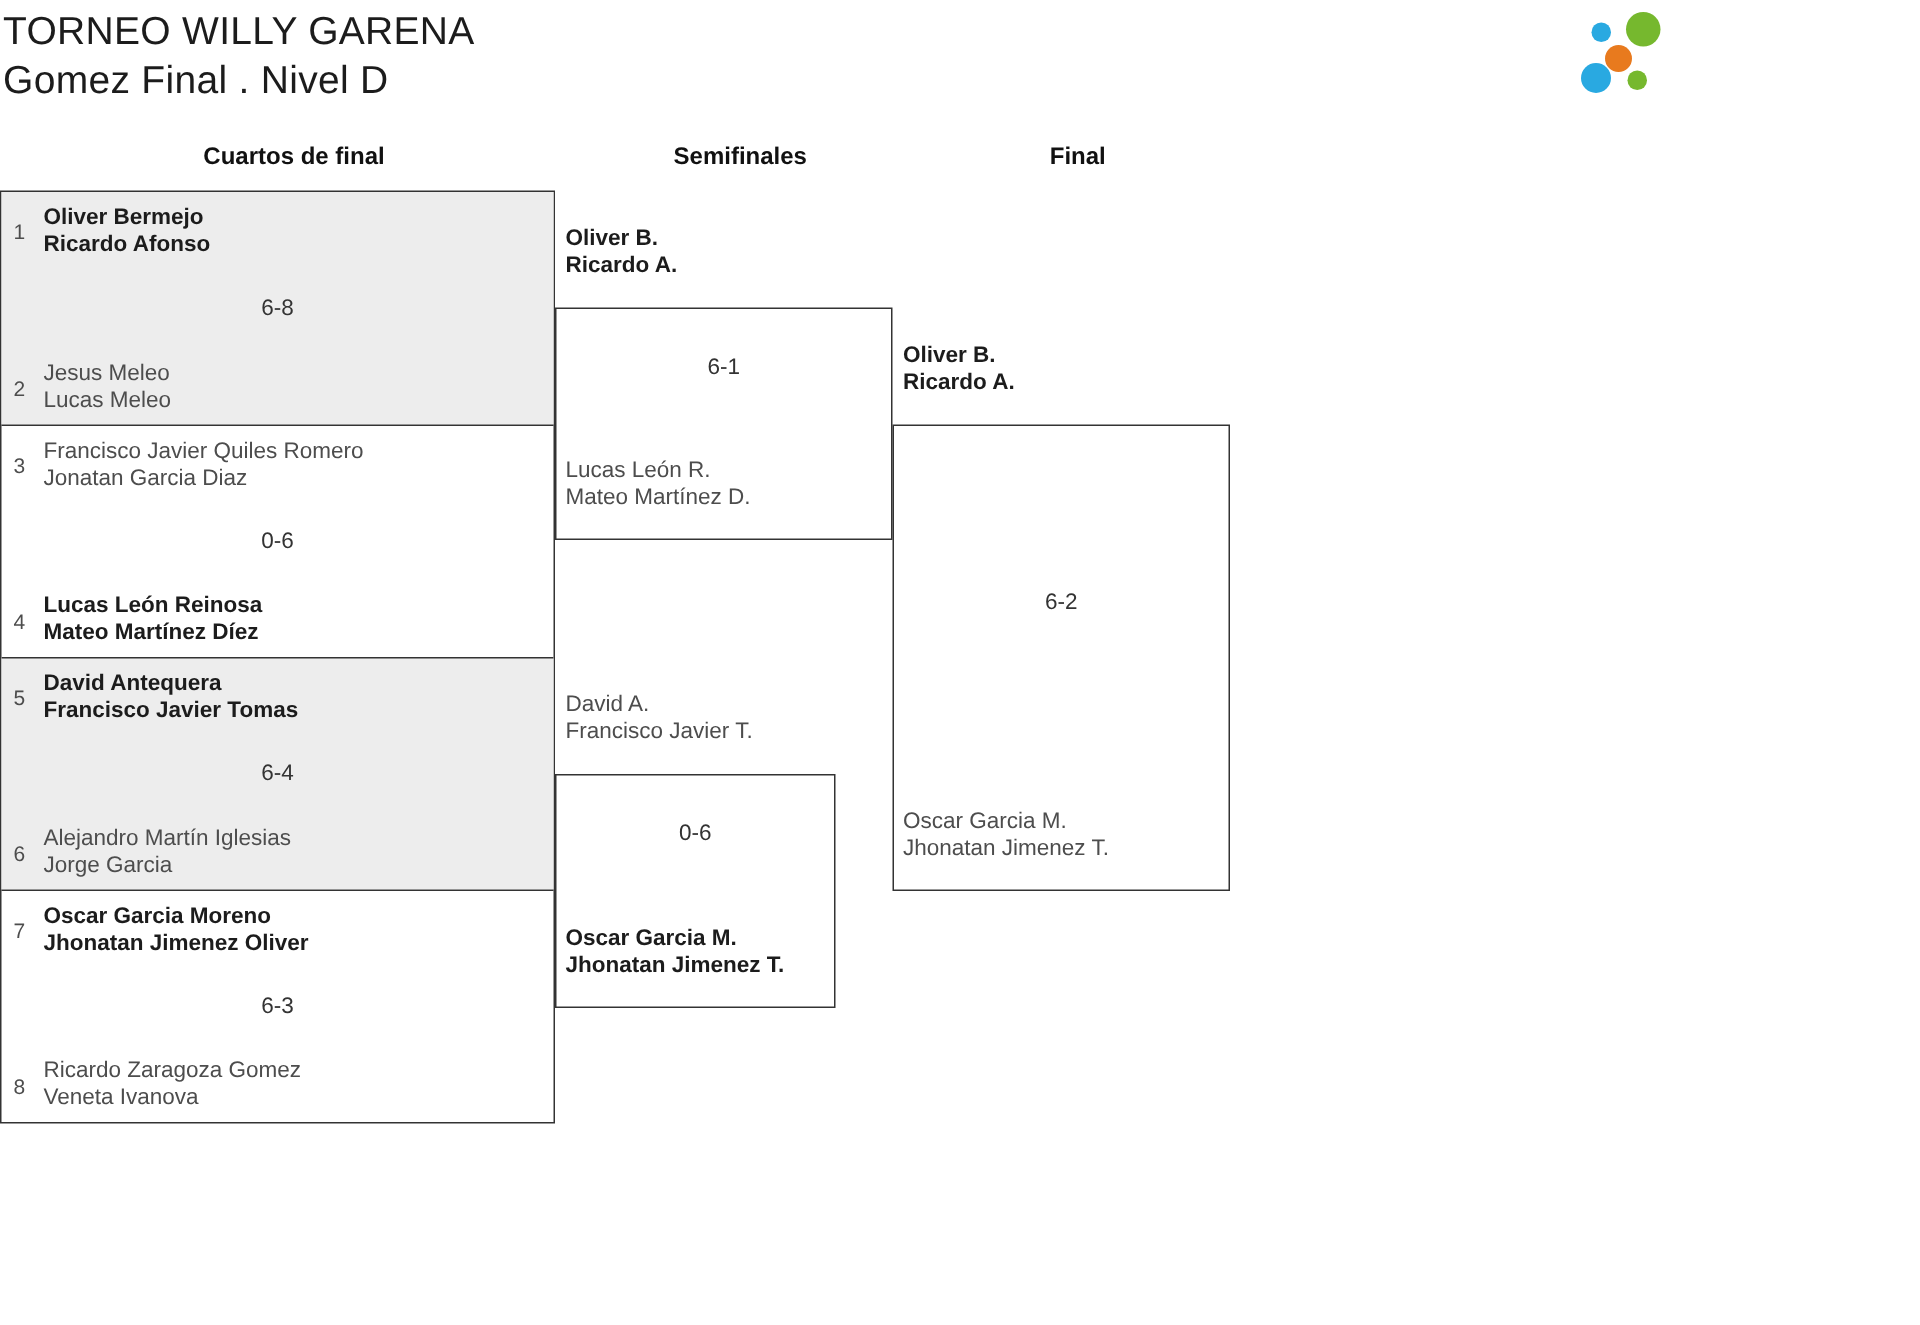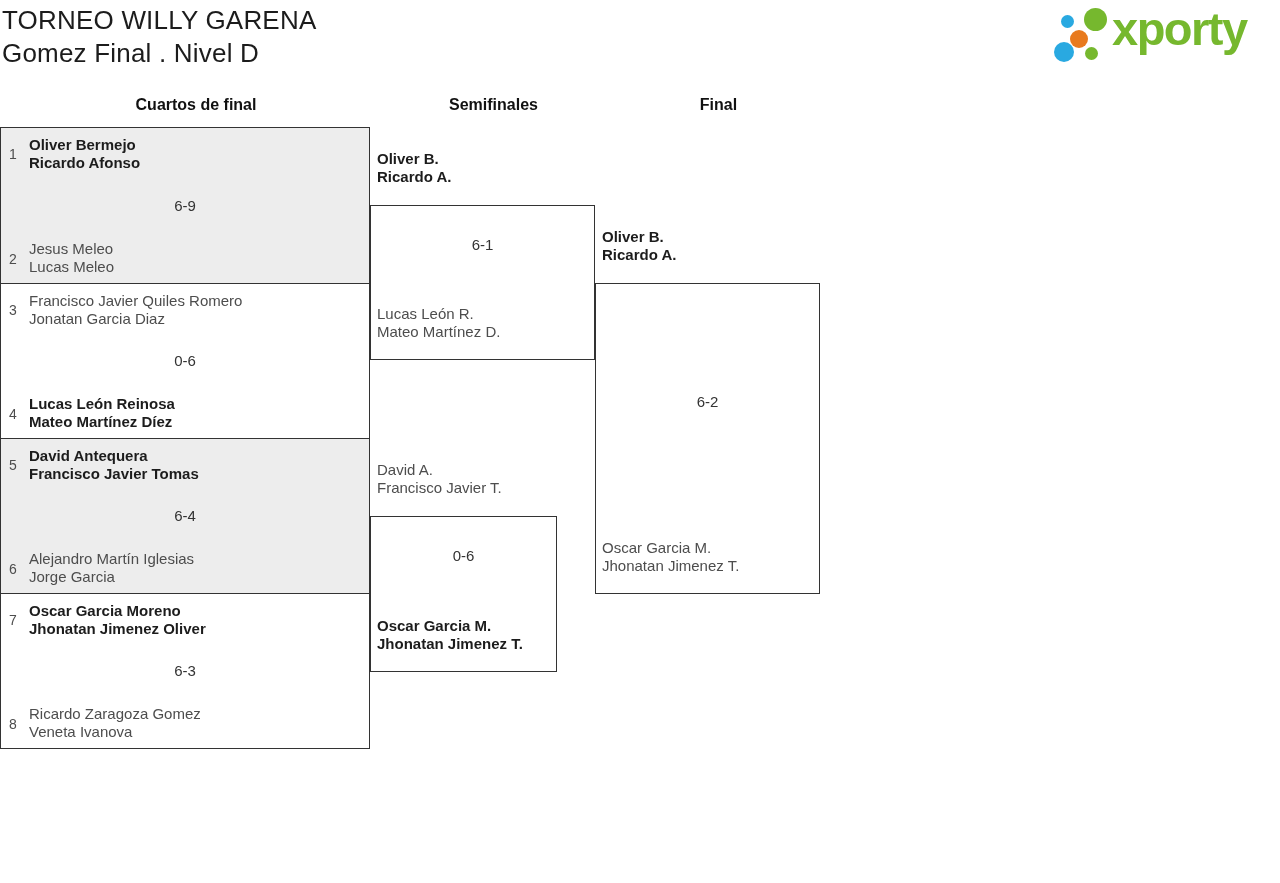--- a/index.html
+++ b/index.html
@@ -56,36 +56,35 @@
     <div>TORNEO WILLY GARENA</div>
     <div>Gomez Final . Nivel D</div>
   </div>
 
   <div class="logo">
     <span class="dot blue-sm"></span>
     <span class="dot green-lg"></span>
     <span class="dot orange-md"></span>
     <span class="dot blue-lg"></span>
     <span class="dot green-sm"></span>
-    <span class="brand">xporty</span>
   </div>
 
   <div class="round-label rl-qf">Cuartos de final</div>
   <div class="round-label rl-sf">Semifinales</div>
   <div class="round-label rl-f">Final</div>
 
   <div class="qf-col">
 
     <div class="qf-match shaded winner-top">
       <div class="seed seed-t">1</div>
       <div class="team team-t">
         <div>Oliver Bermejo</div>
         <div>Ricardo Afonso</div>
       </div>
-      <div class="score score-mid">6-9</div>
+      <div class="score score-mid">6-8</div>
       <div class="seed seed-b">2</div>
       <div class="team team-b">
         <div>Jesus Meleo</div>
         <div>Lucas Meleo</div>
       </div>
     </div>
 
     <div class="qf-match winner-bottom">
       <div class="seed seed-t">3</div>
       <div class="team team-t">

